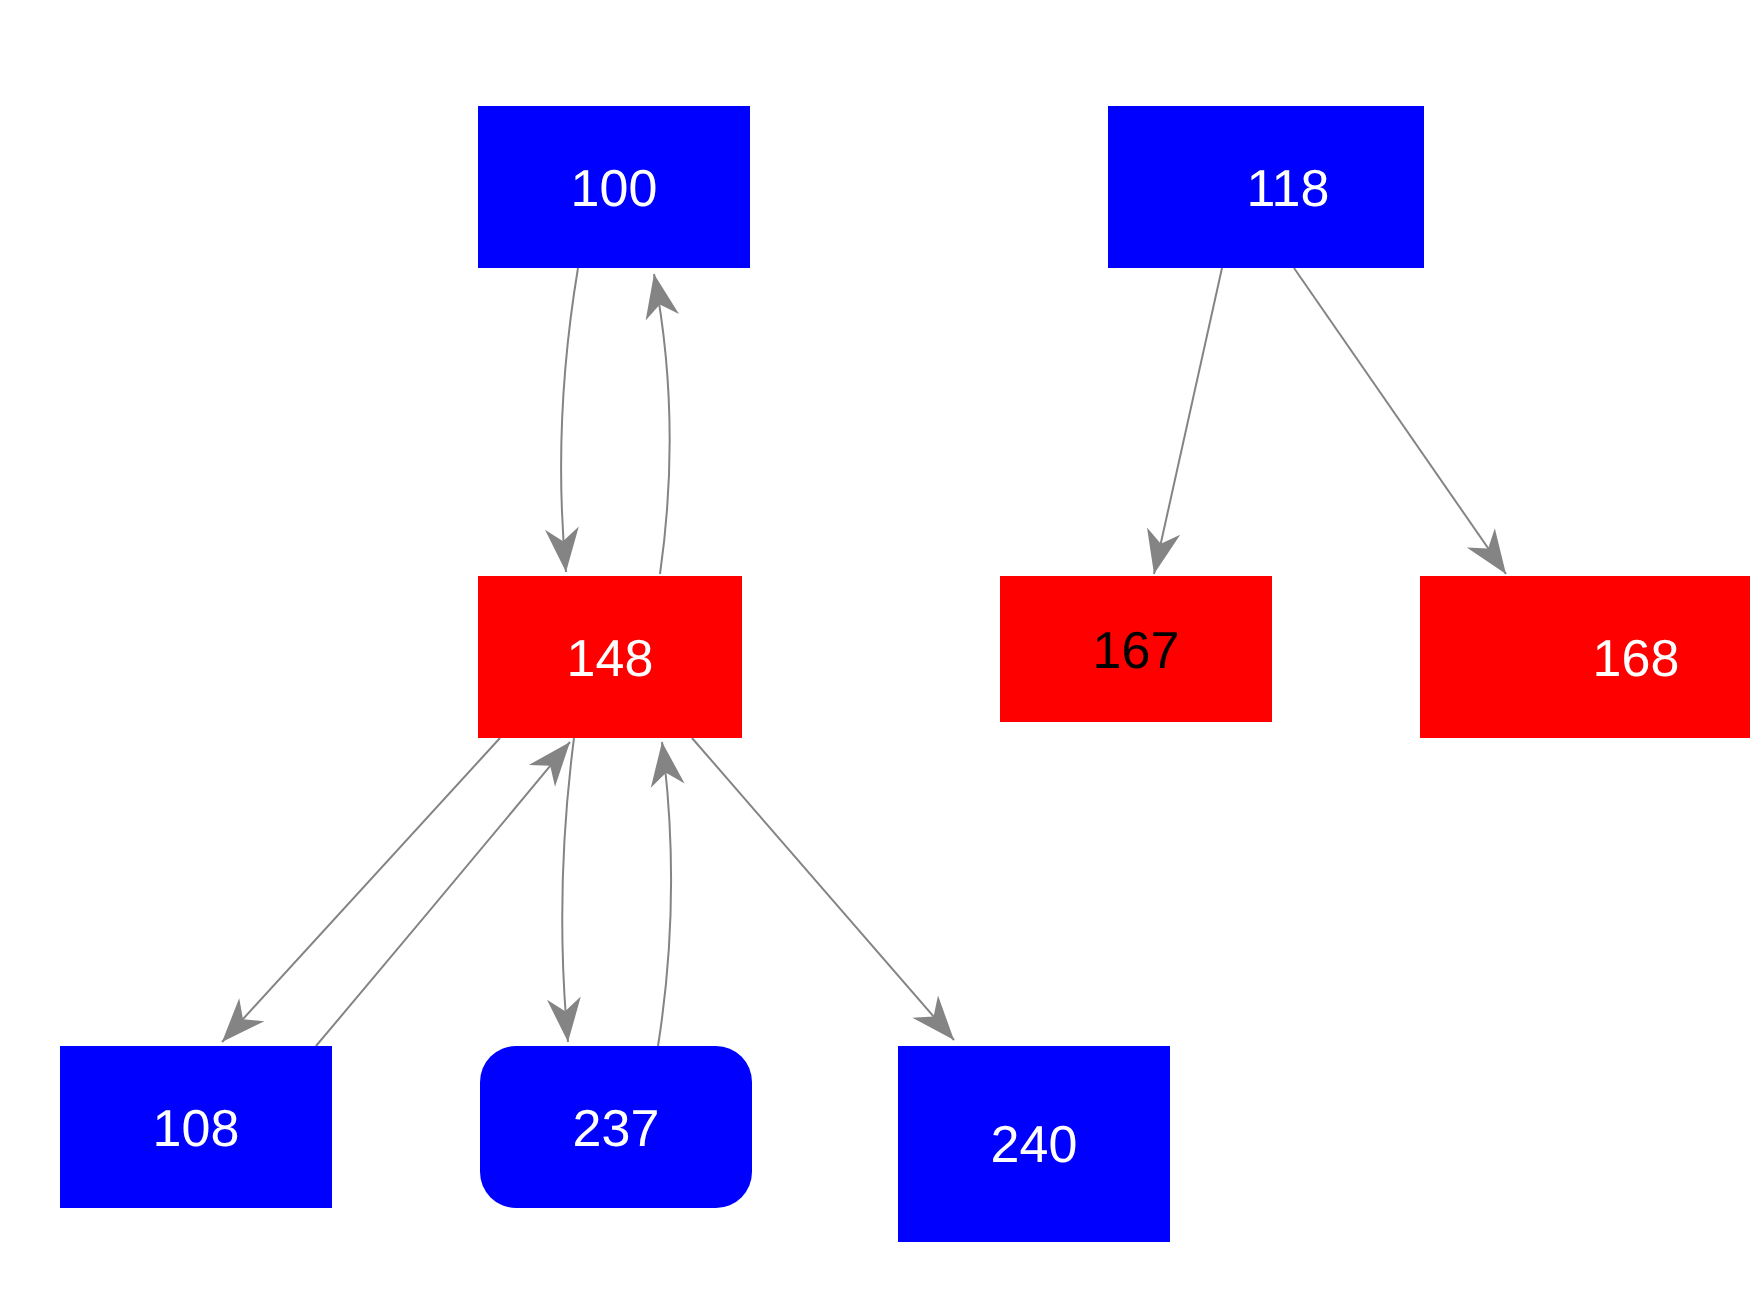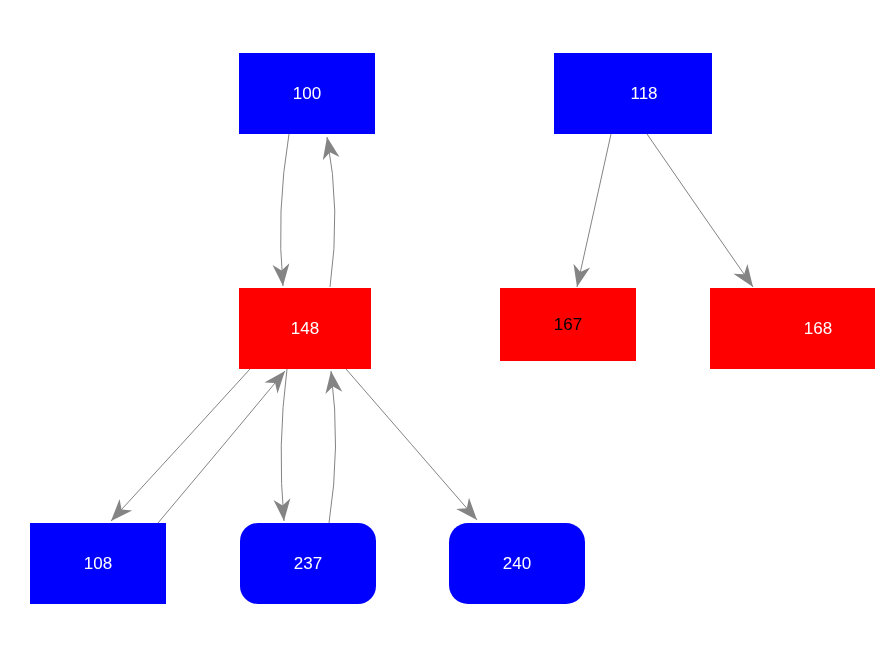--- a/index.html
+++ b/index.html
@@ -18,21 +18,21 @@
     position: absolute;
     left: 0;
     top: 0;
   }
   .node {
     position: absolute;
     display: flex;
     align-items: center;
     justify-content: center;
     color: #ffffff;
-    font-size: 17px;
+    font-size: 26px;
     line-height: 1;
     cursor: pointer;
     user-select: none;
   }
 </style>
 </head>
 <body>
 
 <div id="graph-canvas">
   <svg id="edge-layer" width="875" height="656" viewBox="0 0 875 656">
@@ -70,17 +70,17 @@
       </div>
       <div class="node" style="left: 710px; top: 288px; width: 136px; height: 81px; background: rgb(255, 0, 0); color: rgb(255, 255, 255); padding-left: 40px;">
         <span>168</span>
       </div>
       <div class="node" style="left: 30px; top: 523px; width: 136px; height: 81px; background: rgb(0, 0, 255); color: rgb(255, 255, 255);">
         <span>108</span>
       </div>
       <div class="node" style="left: 240px; top: 523px; width: 136px; height: 81px; background: rgb(0, 0, 255); color: rgb(255, 255, 255); border-radius: 18px;">
         <span>237</span>
       </div>
-      <div class="node" style="left: 449px; top: 523px; width: 136px; height: 81px; background: rgb(0, 0, 255); color: rgb(255, 255, 255); border-radius: 19px;">
+      <div class="node" style="left: 449px; top: 523px; width: 136px; height: 98px; background: rgb(0, 0, 255); color: rgb(255, 255, 255);">
         <span>240</span>
       </div>
     </div>
 </div>
 
 </body></html>

